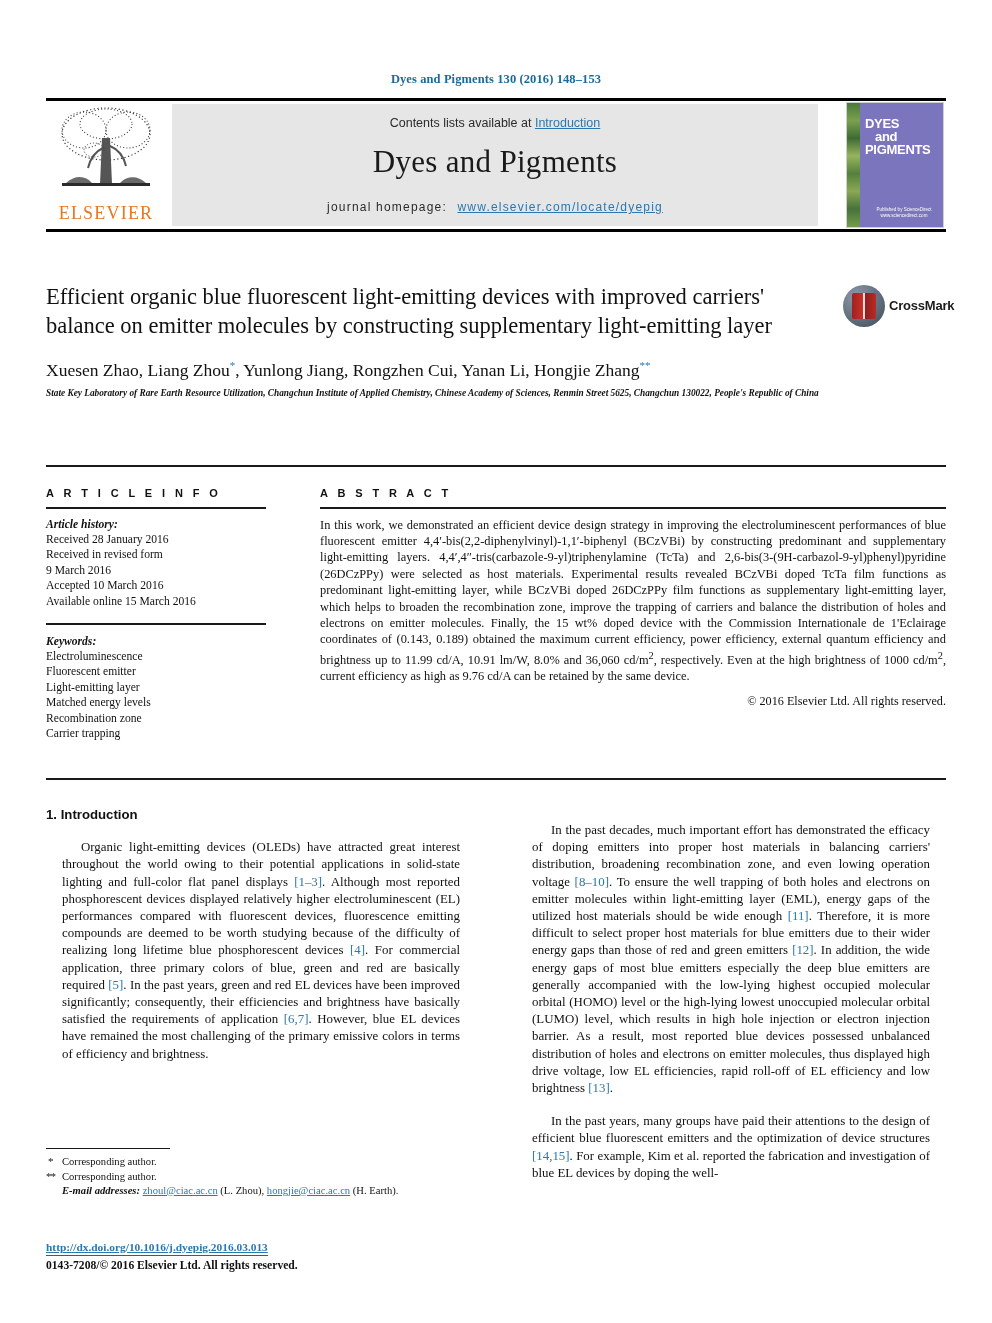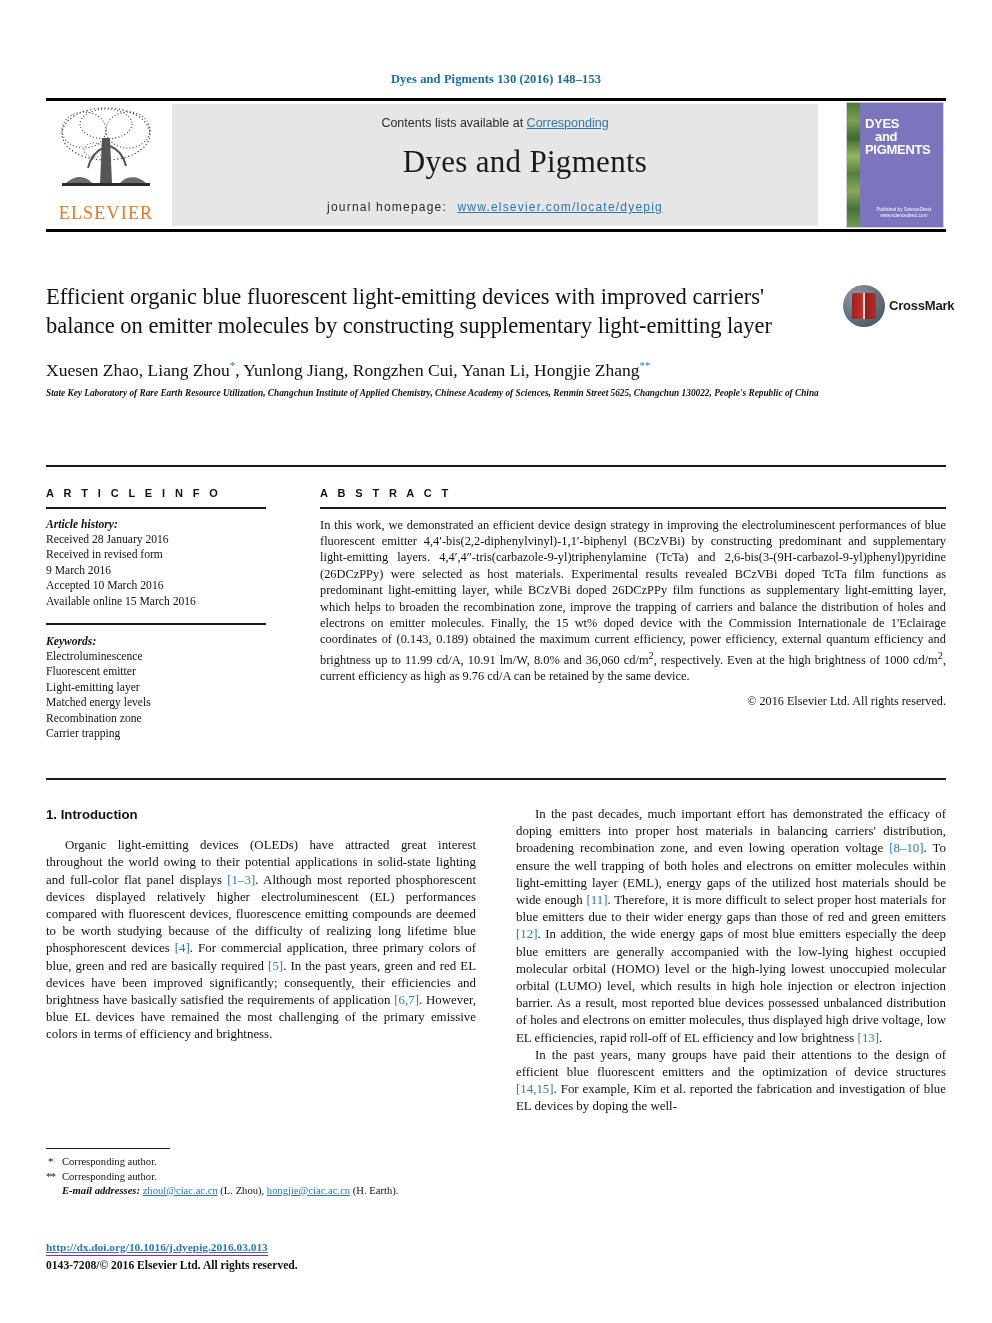--- a/index.html
+++ b/index.html
@@ -106,21 +106,20 @@
   .journal-title {
     position: absolute;
     left: 0;
     top: 40px;
     width: 646px;
     text-align: center;
     font-family: "Liberation Serif", serif;
     font-size: 31px;
     color: #1a1a1a;
     letter-spacing: 0.3px;
-    padding-left: 30px;
   }
   .homepage-line {
     position: absolute;
     left: 0;
     top: 96px;
     width: 646px;
     text-align: center;
     font-family: "Liberation Sans", sans-serif;
     font-size: 12px;
     letter-spacing: 1.2px;
@@ -331,21 +330,21 @@
   }
   .col-left { left: 0; }
   .col-right { left: 470px; }
   .sec-title {
     font-family: "Liberation Sans", sans-serif;
     font-weight: bold;
     font-size: 13.2px;
     color: #111;
     margin: 0 0 14px 0;
   }
-  .para { margin: 0; text-indent: 19px; }
+  .para { margin: 16px; text-indent: 19px; }
   .para + .para { margin-top: 0; }
   .ref { color: #2b78b0; }
 
   
   .footnotes {
     position: absolute;
     left: 46px;
     top: 1148px;
     width: 430px;
     font-family: "Liberation Serif", serif;
@@ -429,21 +428,21 @@
           <rect x="8" y="79" width="88" height="3" fill="#2b2b2b"></rect>
           <path d="M12 79 C22 70 32 72 38 79 Z" fill="#6a6a6a"></path>
           <path d="M66 79 C74 71 84 72 92 79 Z" fill="#6a6a6a"></path>
         </g>
       </svg>
       <div class="elsevier-word">ELSEVIER</div>
     </div>
 
     <div class="journal-band">
       <div class="contents-line">
-        <span>Contents lists available at </span><a class="sd-link" href="#">Corresponding</a>
+        <span>Contents lists available at </span><a class="sd-link" href="#">Introduction</a>
       </div>
       <div class="journal-title">Dyes and Pigments</div>
       <div class="homepage-line">
         <span>journal homepage: </span><a class="hp-url" href="#">www.elsevier.com/locate/dyepig</a>
       </div>
     </div>
 
     <div class="cover-thumb">
       <div class="cover-strip"></div>
       <div class="cover-title">

